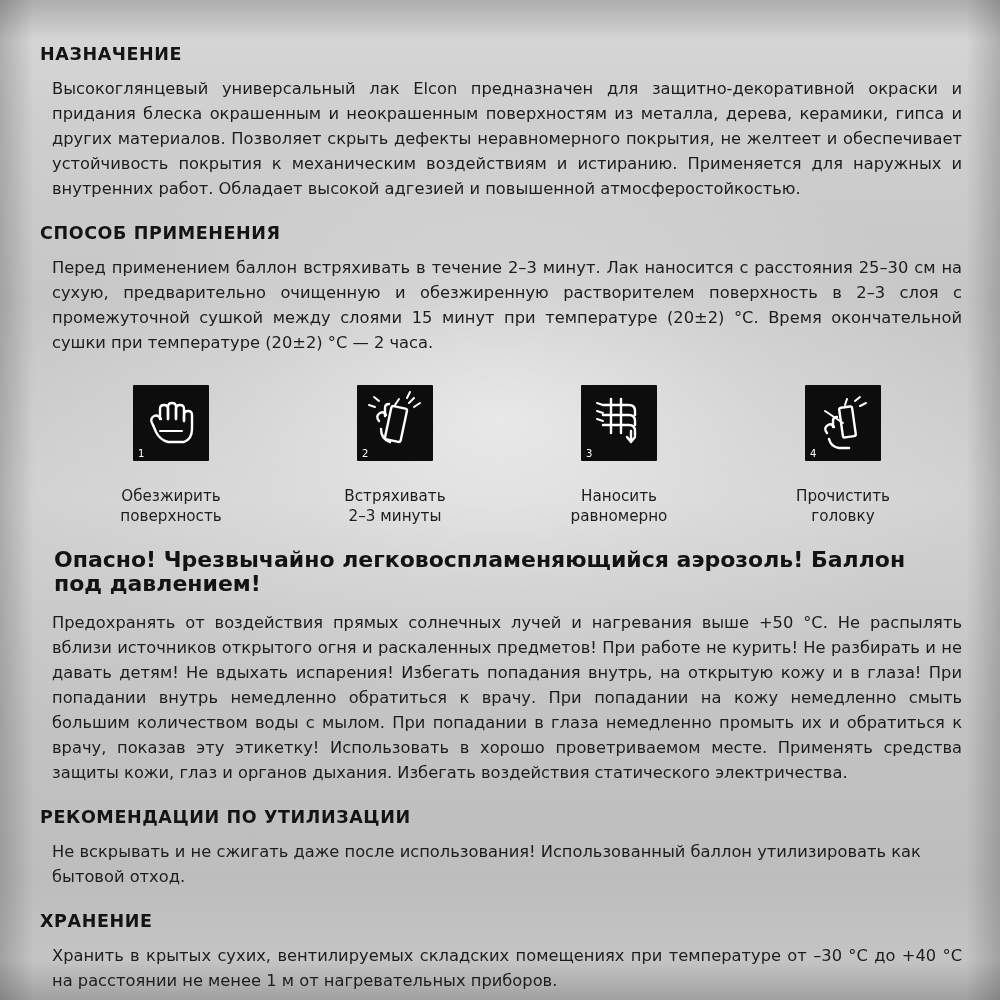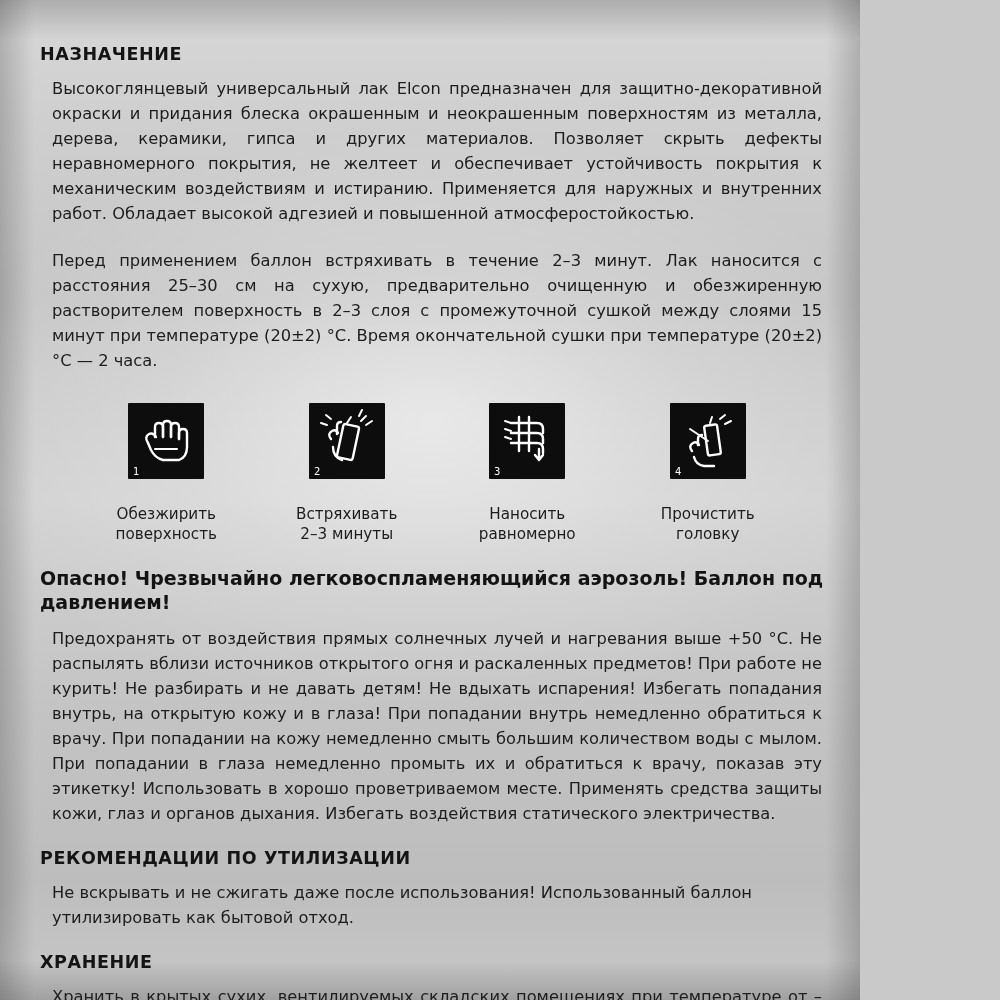--- a/index.html
+++ b/index.html
@@ -7,21 +7,21 @@
     padding: 0;
   }
   body {
     width: 1000px;
     height: 1000px;
     font-family: "DejaVu Sans", sans-serif;
     background: #c9c9c9;
   }
   .label-canvas {
     position: relative;
-    width: 860px;
+    width: 1000px;
     height: 1000px;
     box-sizing: border-box;
     overflow: hidden;
     background:
       radial-gradient(ellipse 700px 420px at 50% 42%, rgba(255,255,255,0.55) 0%, rgba(255,255,255,0.18) 38%, rgba(255,255,255,0.0) 70%),
       linear-gradient(180deg, #d8d8d8 0%, #cfcfcf 12%, #c6c6c6 30%, #d2d2d2 50%, #c3c3c3 72%, #bdbdbd 88%, #c8c8c8 100%),
       repeating-linear-gradient(90deg,
         rgba(255,255,255,0.30) 0px,
         rgba(255,255,255,0.05) 1px,
         rgba(0,0,0,0.06) 2px,
@@ -58,24 +58,24 @@
     line-height: 25px;
     margin: 12px;
     color: #1d1d1d;
     text-align: justify;
     text-justify: inter-word;
   }
   p.body-text.nojustify { text-align: left; }
   .section { margin-bottom: 22px; }
   .section.tight { margin-bottom: 16px; }
   .warn-bold {
-    font-size: 19px;
+    font-size: 22px;
     line-height: 24px;
     font-weight: bold;
-    margin: 0;
+    margin: 14px;
     color: #131313;
   }
 
   
   .pictos {
     display: flex;
     justify-content: space-between;
     padding: 14px 36px 8px 36px;
     margin: 6px 0 14px 0;
   }
@@ -116,20 +116,21 @@
   <div class="vignette"></div>
 
   <div class="content">
 
     <div class="section">
       <h2 class="section-title">НАЗНАЧЕНИЕ</h2>
       <p class="body-text">Высокоглянцевый универсальный лак Elcon предназначен для защитно-декоративной окраски и придания блеска окрашенным и неокрашенным поверхностям из металла, дерева, керамики, гипса и других материалов. Позволяет скрыть дефекты неравномерного покрытия, не желтеет и обеспечивает устойчивость покрытия к механическим воздействиям и истиранию. Применяется для наружных и внутренних работ. Обладает высокой адгезией и повышенной атмосферостойкостью.</p>
     </div>
 
     <div class="section tight">
+      <h2 class="section-title">СПОСОБ ПРИМЕНЕНИЯ</h2>
       <p class="body-text">Перед применением баллон встряхивать в течение 2–3 минут. Лак наносится с расстояния 25–30 см на сухую, предварительно очищенную и обезжиренную растворителем поверхность в 2–3 слоя с промежуточной сушкой между слоями 15 минут при температуре (20±2) °С. Время окончательной сушки при температуре (20±2) °С — 2 часа.</p>
     </div>
 
     <div class="pictos">
 
       <div class="picto">
         <div class="picto-box">
           <svg class="glyph" width="76" height="76" viewBox="0 0 76 76">
             <g fill="none" stroke="#ffffff" stroke-width="2.4" stroke-linecap="round" stroke-linejoin="round">
               <path d="M20 40 q-4 -6 1 -9 q4 -2 7 3"></path>

